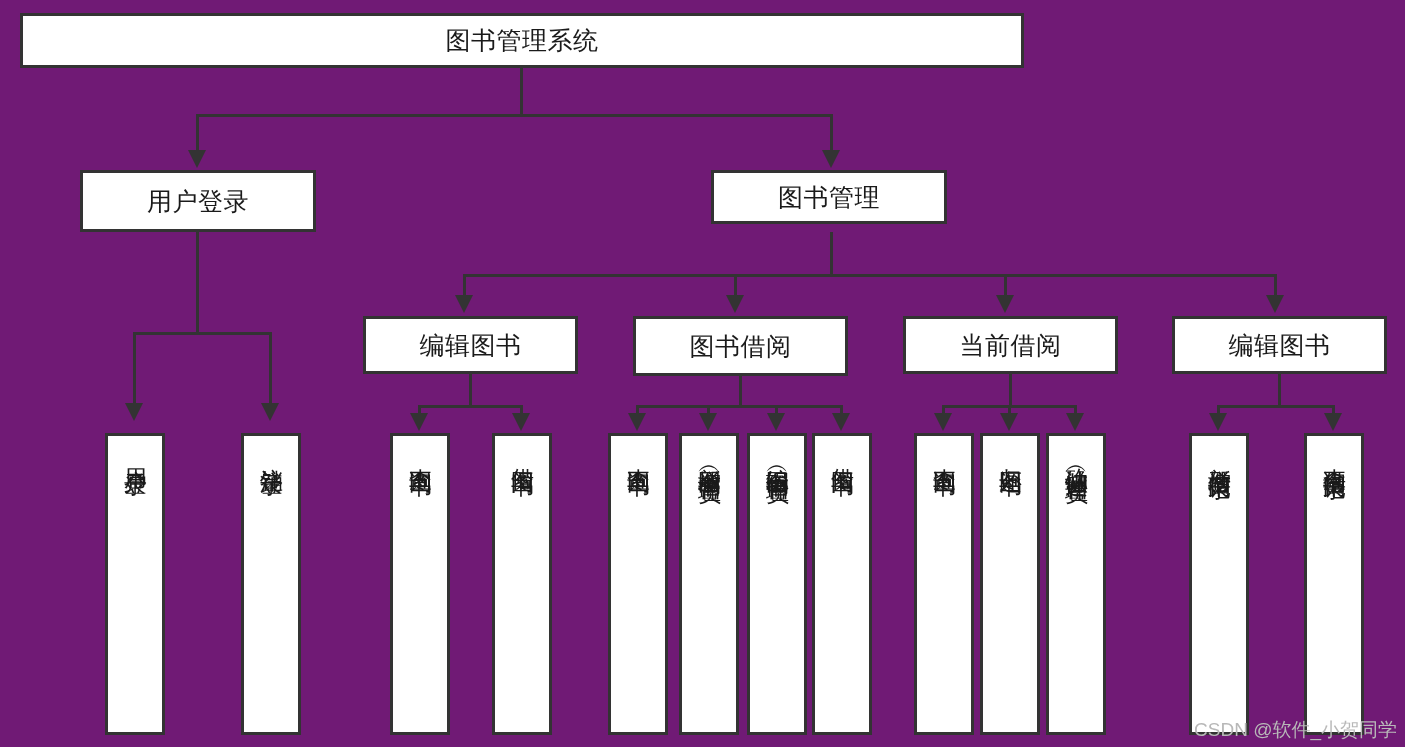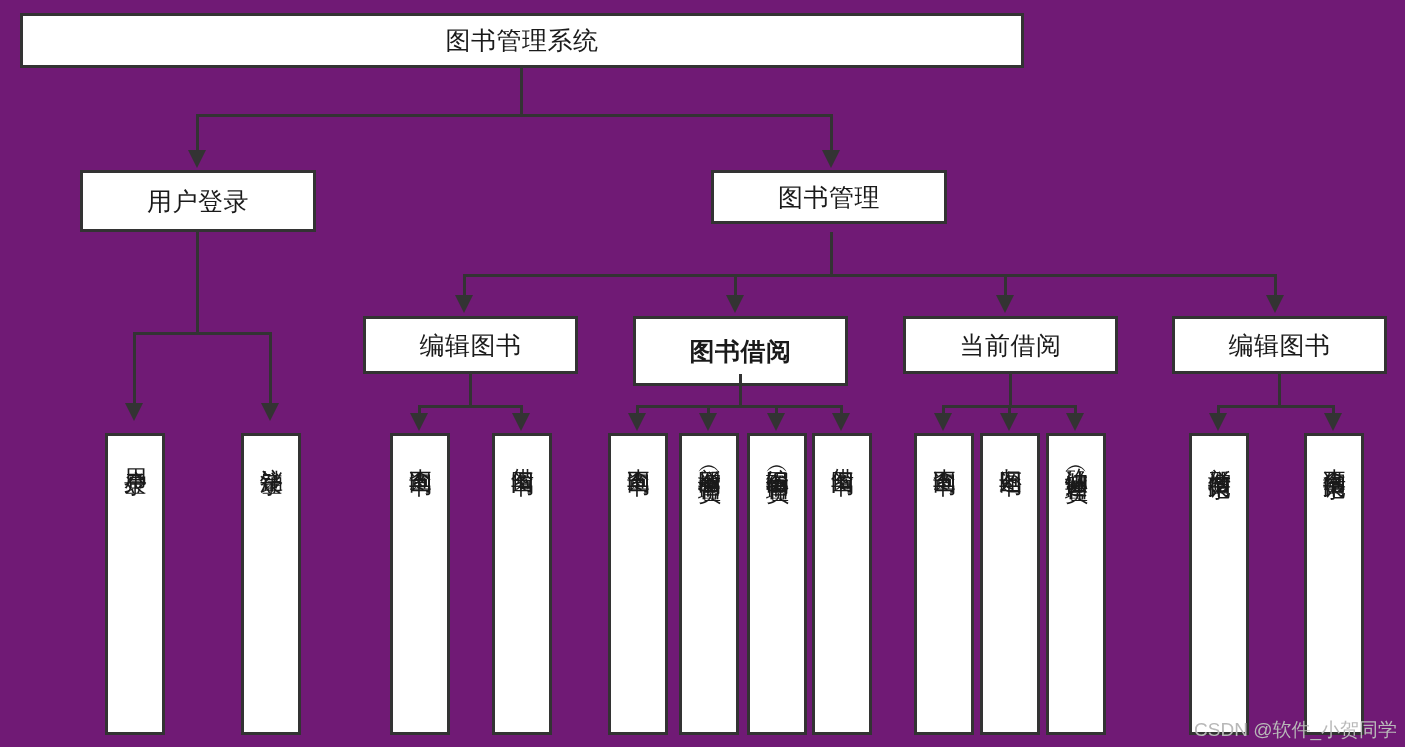--- a/index.html
+++ b/index.html
@@ -120,21 +120,21 @@
 
   <div class="edge vline" style="left:1004px; top:274px; width:3px; height:33px;"></div>
   <div class="arrow" style="left:996px; top:295px;"></div>
 
   <div class="edge vline" style="left:1274px; top:274px; width:3px; height:33px;"></div>
   <div class="arrow" style="left:1266px; top:295px;"></div>
 
   <div class="node h" style="left:363px; top:316px; width:215px; height:58px;">
     <span>编辑图书</span>
   </div>
-  <div class="node h" style="left:633px; top:316px; width:215px; height:70px;font-weight:bold;">
+  <div class="node h" style="left:633px; top:316px; width:215px; height:60px;">
     <span>图书借阅</span>
   </div>
   <div class="node h" style="left:903px; top:316px; width:215px; height:58px;">
     <span>当前借阅</span>
   </div>
   <div class="node h" style="left:1172px; top:316px; width:215px; height:58px;">
     <span>编辑图书</span>
   </div>
 
   <div class="edge vline" style="left:469px; top:374px; width:3px; height:33px;"></div>

